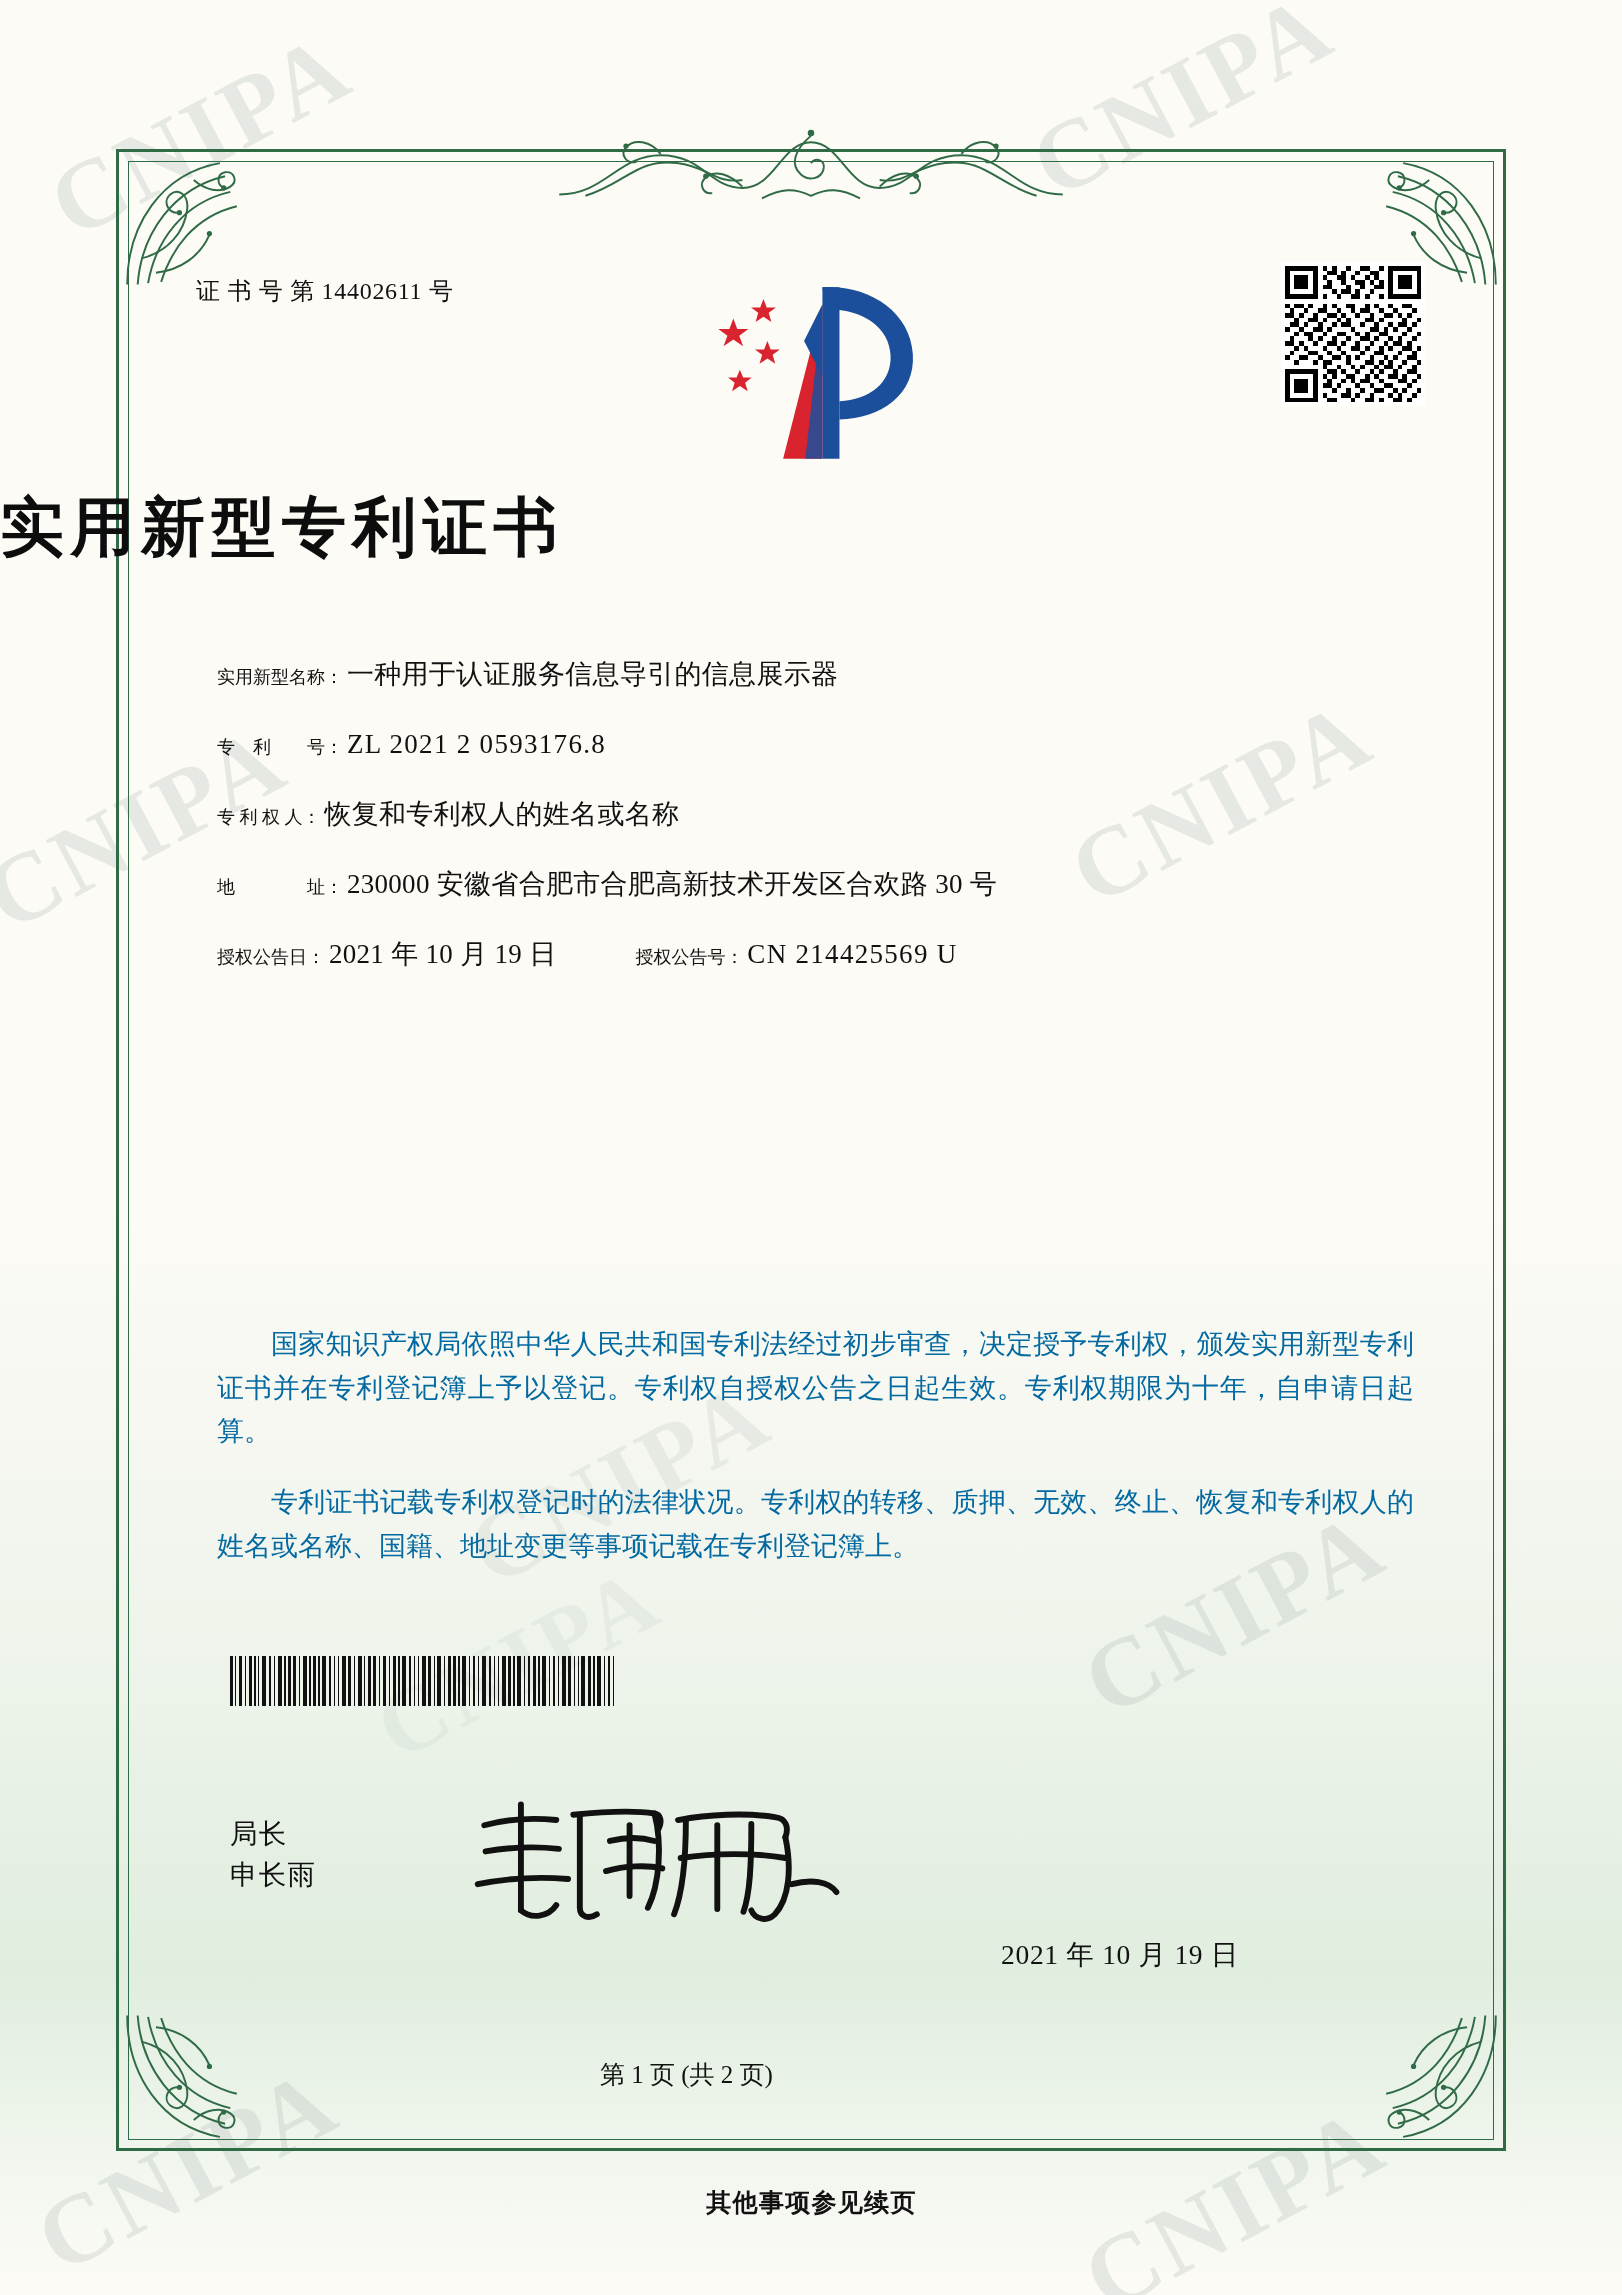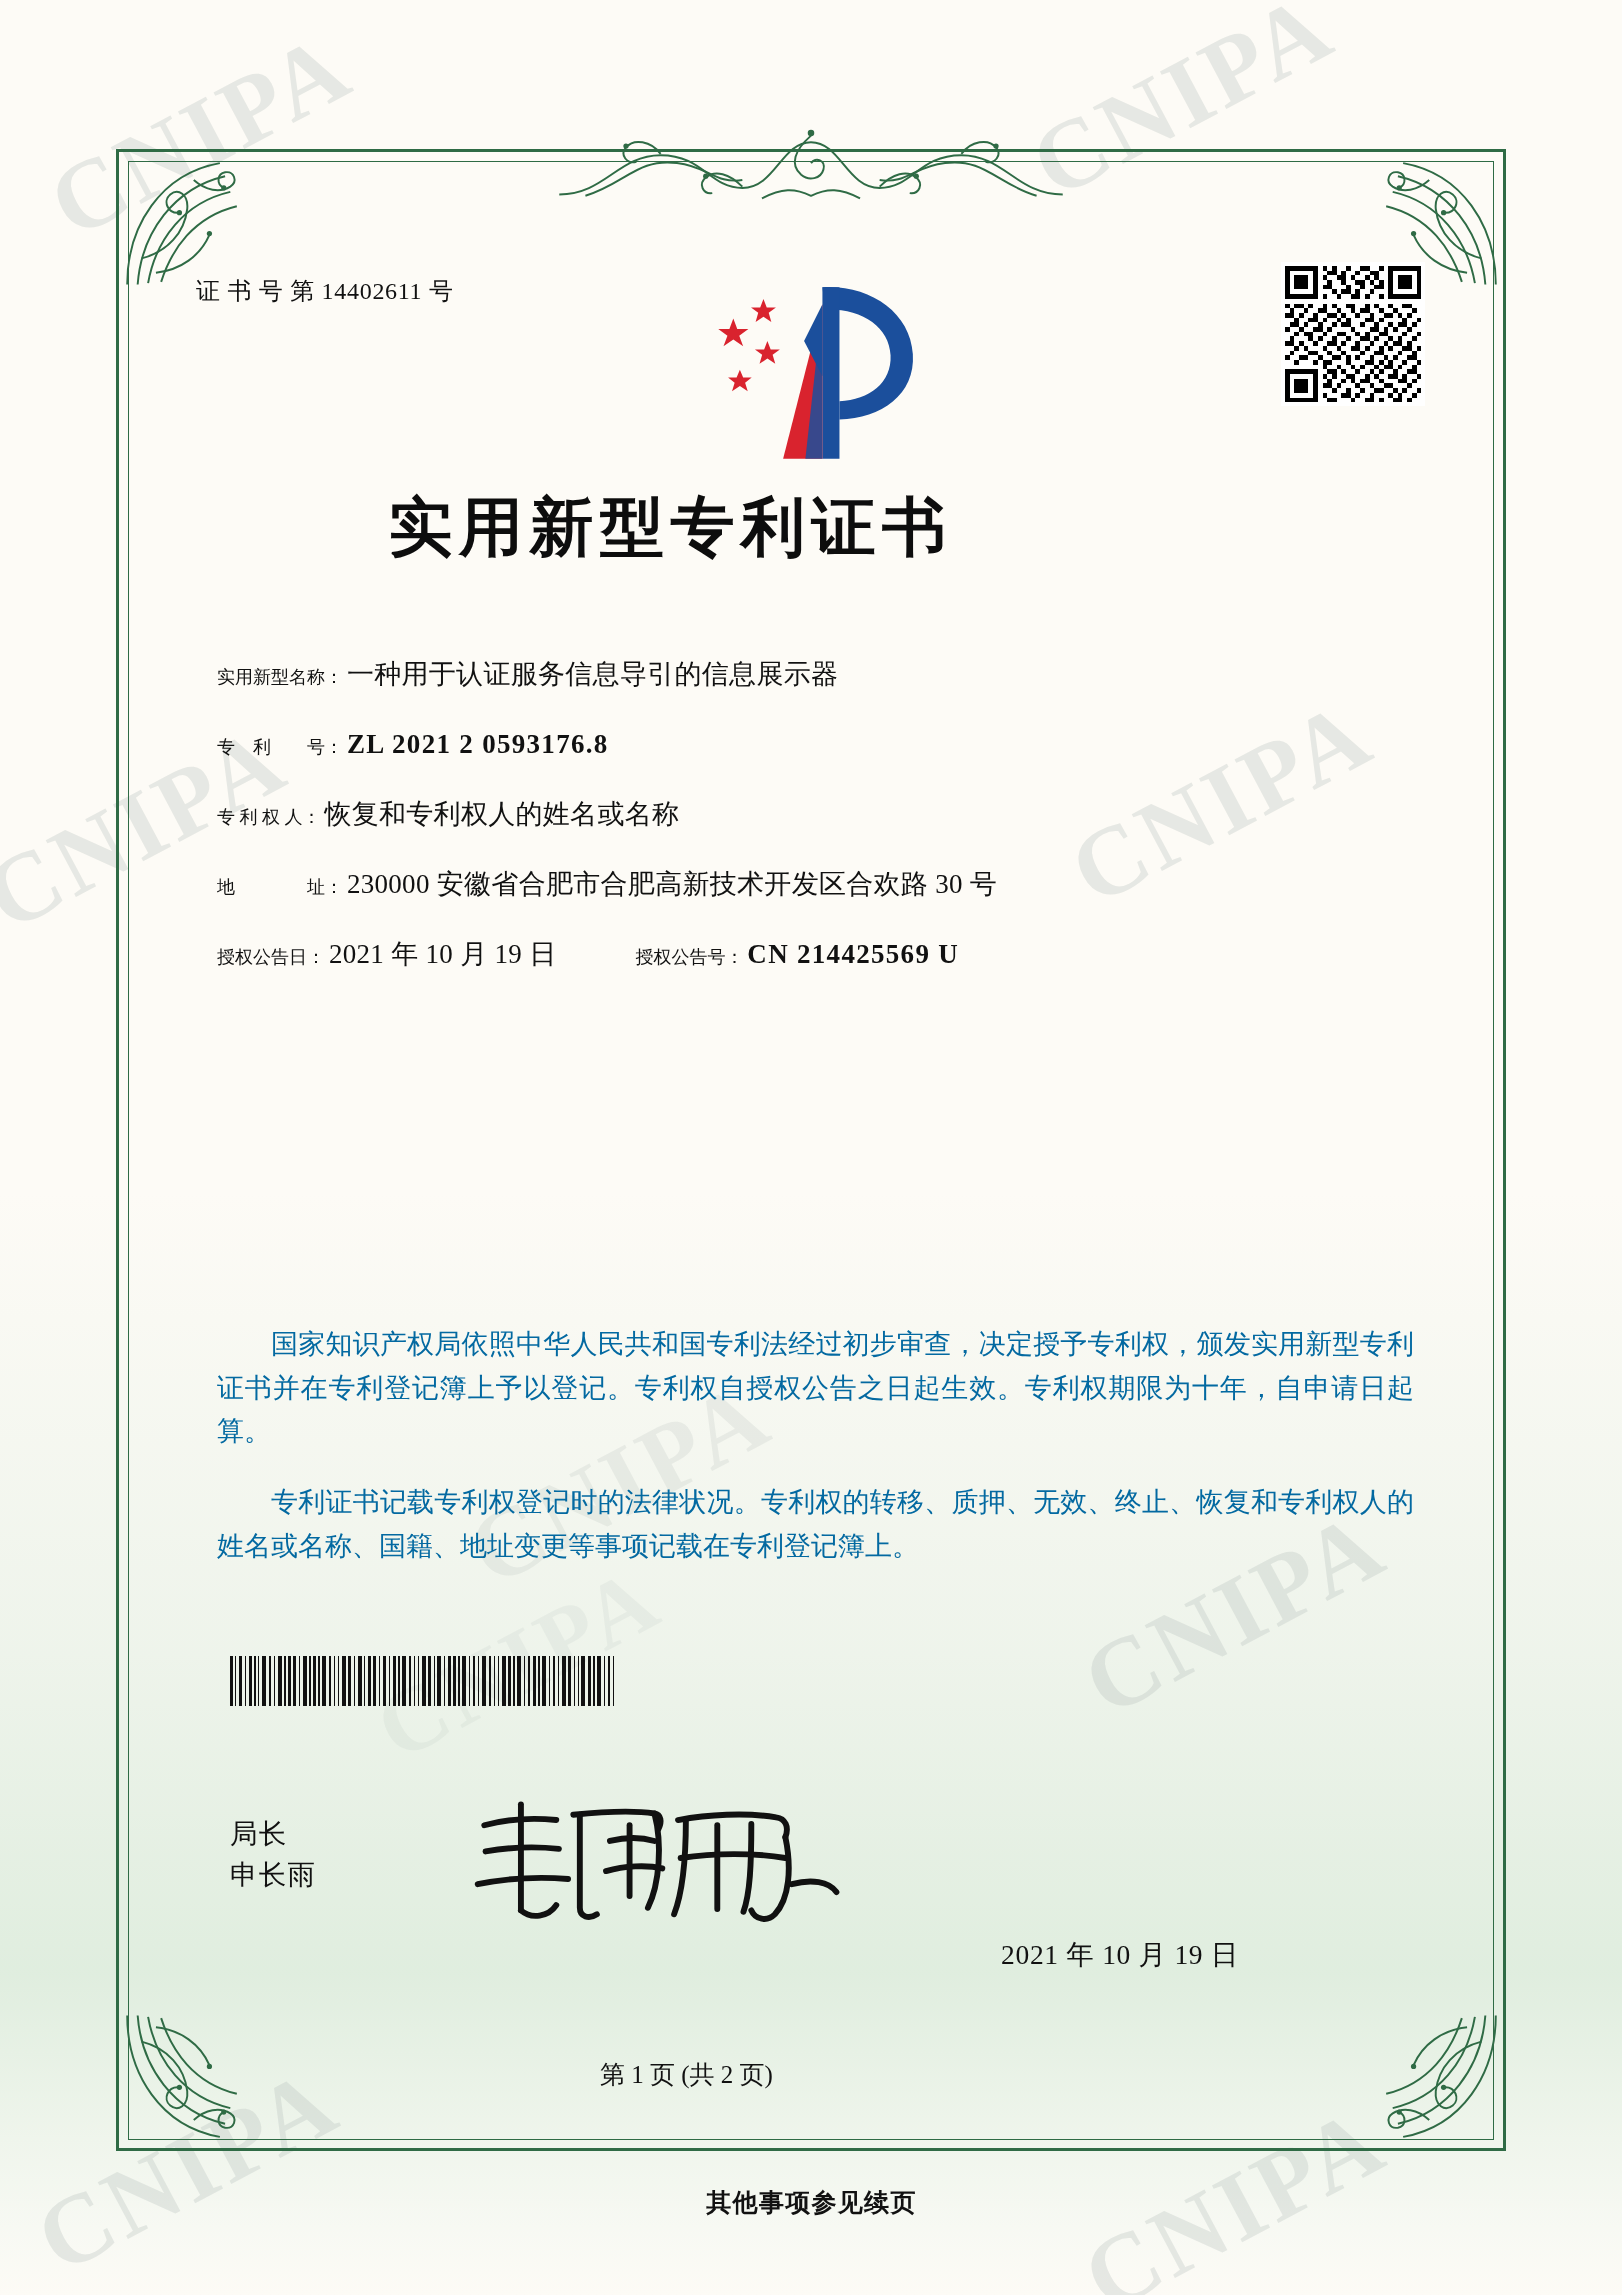--- a/index.html
+++ b/index.html
@@ -116,21 +116,21 @@
     position: absolute;
     left: 694px; top: 278px;
     width: 249px; height: 190px;
   }
   .emblem svg { width: 100%; height: 100%; display: block; }
 
   .doc-title {
     position: absolute;
     left: 0; top: 484px;
     width: 1341px;
-    text-align: center;
+    text-align: left;
     font-size: 64px;
     font-weight: bold;
     letter-spacing: 6.5px;
     color: #0d0d0d;
     font-family: "Liberation Serif", "DejaVu Serif", serif;
   }
 
   
   .fields {
     position: absolute;
@@ -151,21 +151,20 @@
     font-size: 18px;
     letter-spacing: 0px;
   }
   .f-value {
     font-size: 27px;
     margin-left: 3.9px;
     letter-spacing: 0.3px;
   }
   .f-value.mono-num {
     letter-spacing: 1.3px;
-    font-weight: bold;
   }
   .inline-gap {
     display: inline-block;
     width: 79px;
   }
   .lb-plain { display:inline-block; }
 
   
   .paras {
     position: absolute;

